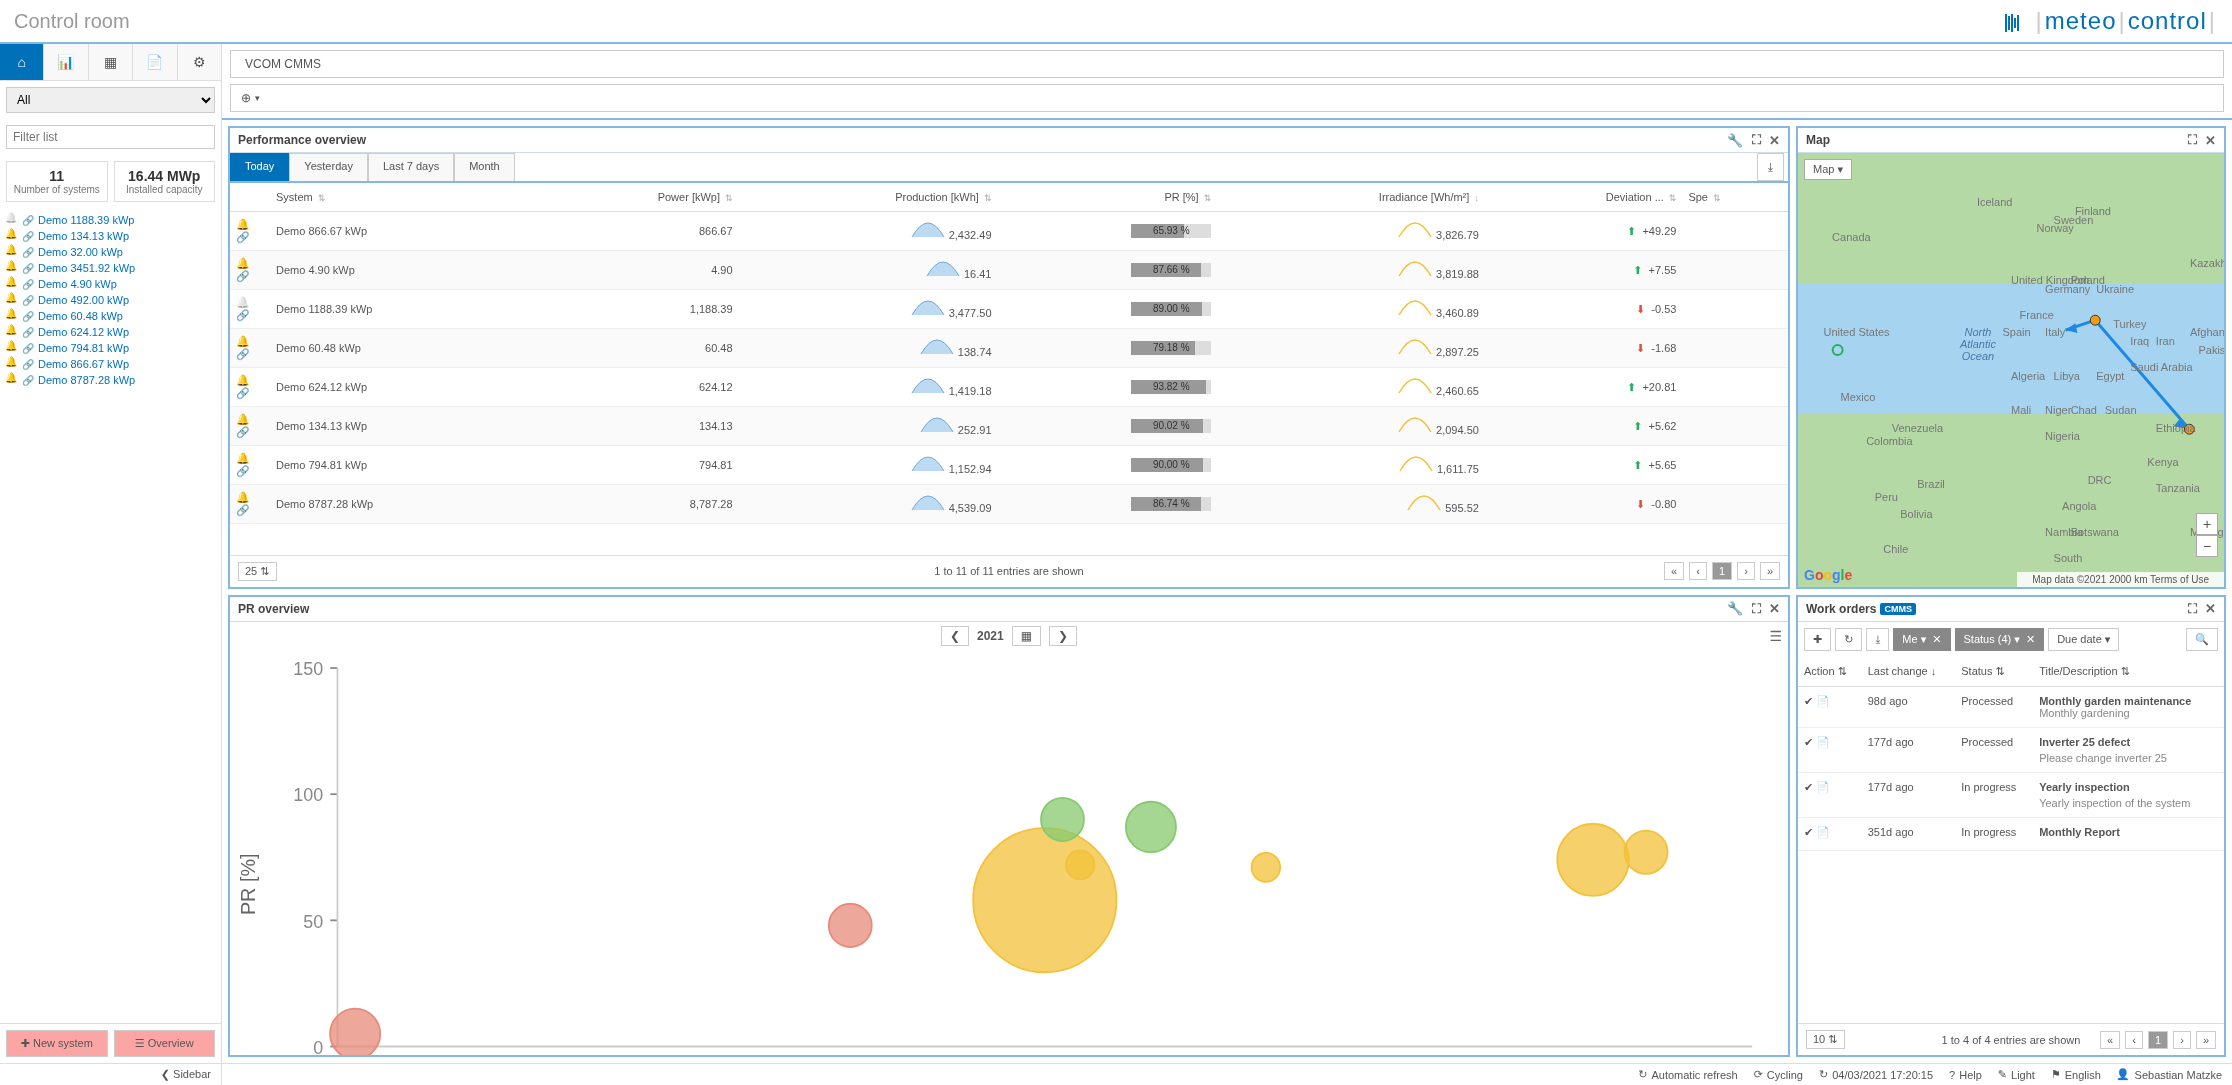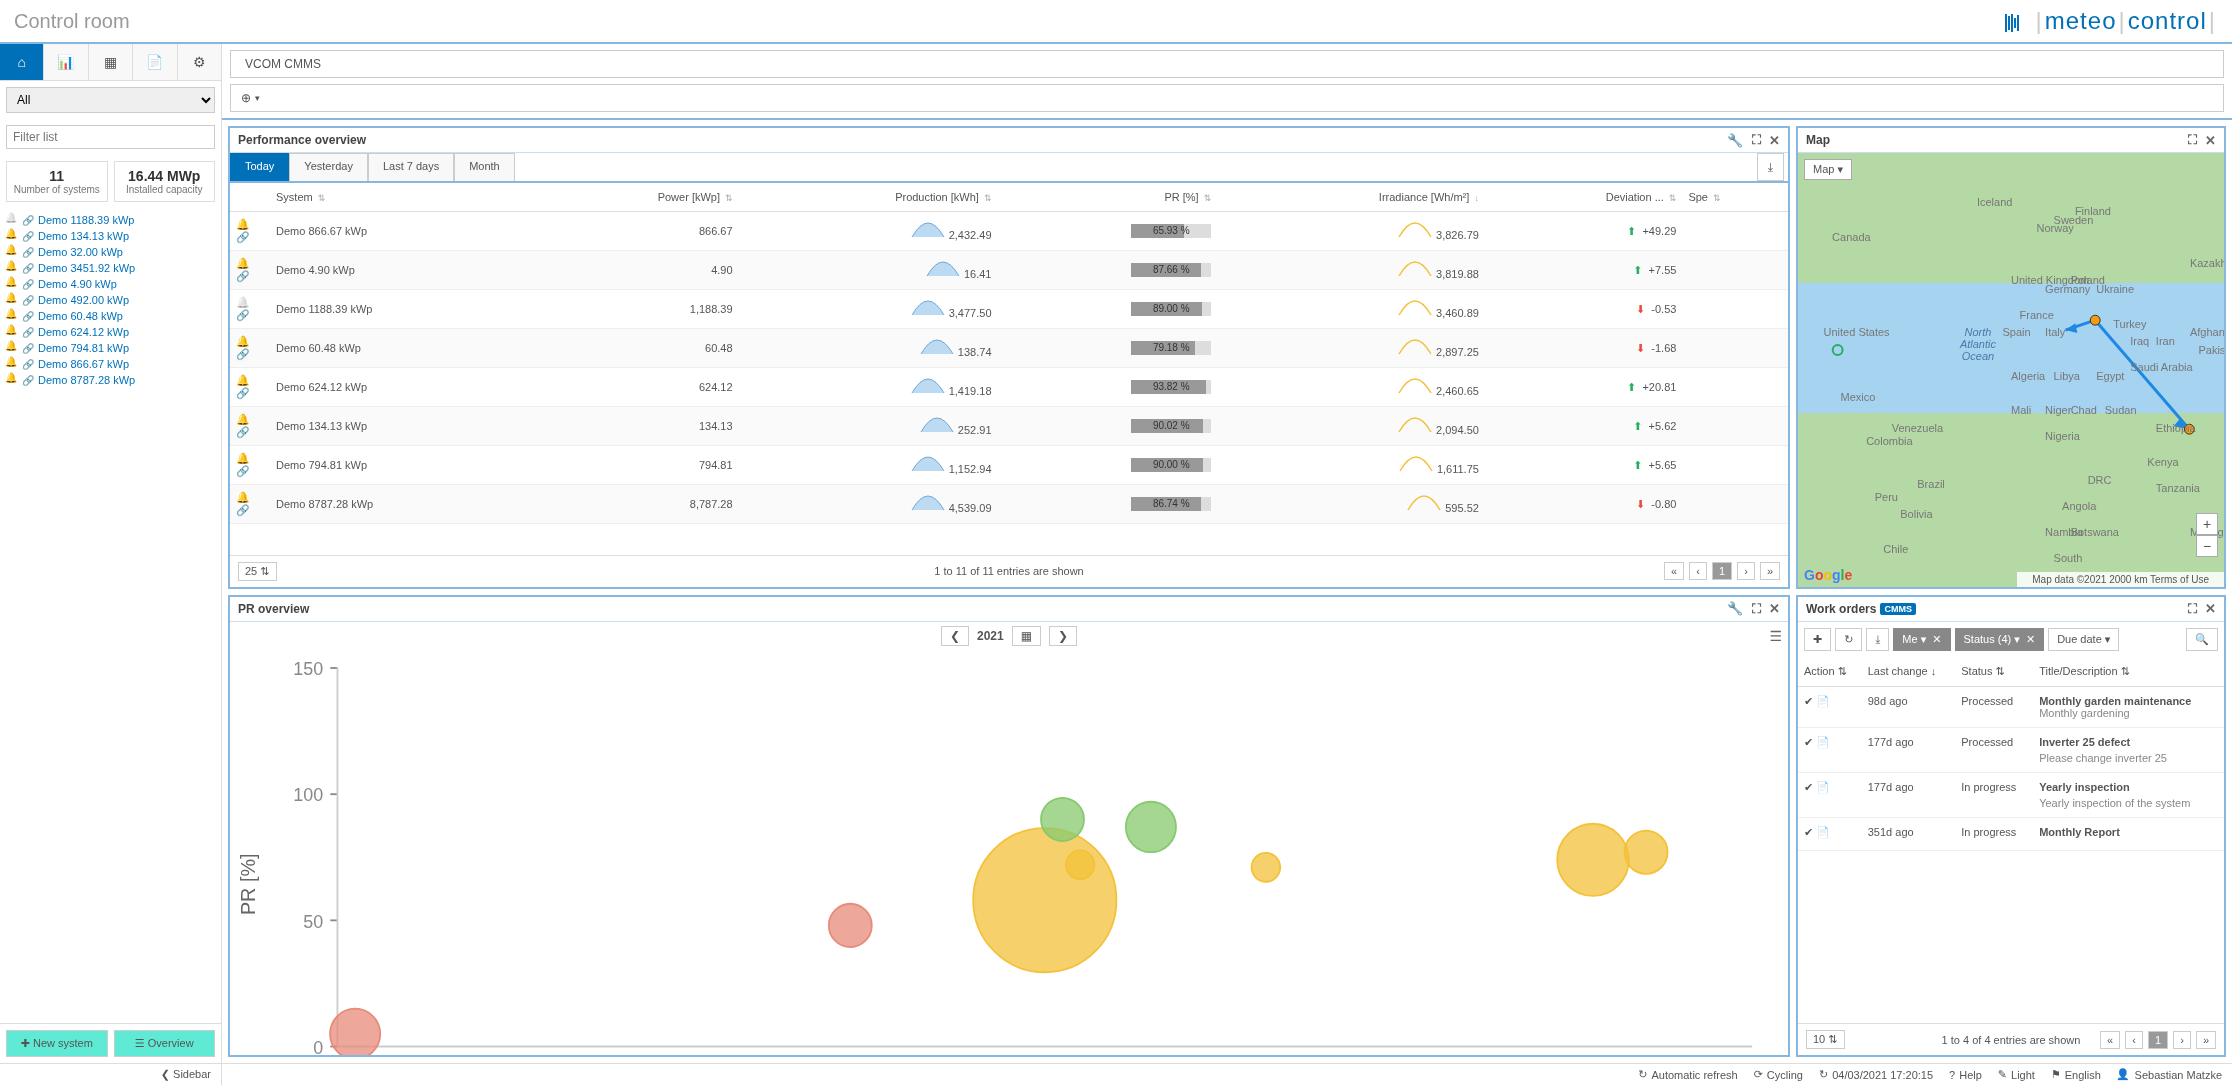--- a/index.html
+++ b/index.html
@@ -25,21 +25,21 @@
 .side-stats .stat .val { font-size: 14px; font-weight: bold; color: #333; }
 .side-stats .stat .lbl { font-size: 10px; color: #777; }
 .sys-list { flex: 1; overflow: auto; padding: 4px 6px; }
 .sys-item { display: flex; align-items: center; gap: 4px; padding: 2px 0; color: #0070b8; font-size: 11px; cursor: pointer; }
 .sys-item .bell { width: 12px; height: 12px; border-radius: 2px; display:inline-block; position:relative; }
 .sys-item .bell::before{content:"🔔";font-size:10px;position:absolute;left:-1px;top:-2px;}
 .bell.gray{filter:grayscale(1) opacity(0.5)}.bell.green{color:#6ab04c}.bell.orange{color:#f39c12}.bell.red{color:#e74c3c}
 .sys-item .link{width:12px;color:#6ab04c;font-size:10px;}
 .sys-item .link.red{color:#e74c3c}
 .side-foot { display: flex; gap: 6px; padding: 6px; border-top: 1px solid #ddd; }
-.side-foot .btn { flex: 1; border: 1px solid #ccc; padding: 6px 4px; text-align: center; cursor: pointer; font-size: 11px; background:#5eead4; }
+.side-foot .btn { flex: 1; border: 1px solid #ccc; padding: 6px 4px; text-align: center; cursor: pointer; font-size: 11px; background:#fca5a5; }
 .main { flex: 1; display: flex; flex-direction: column; min-width: 0; }
 .tabs { display: flex; gap: 6px; padding: 6px 8px; border-bottom: 2px solid #86b7e0; flex-direction: column; }
 .tabs .tab { border: 1px solid #ccc; padding: 6px 14px; font-size: 12px; background: #fff; cursor: pointer; }
 .tabs .addtab { border:1px solid #ccc; padding:6px 10px; display:flex;align-items:center;gap:4px; cursor:pointer;}
 .dash { flex: 1; display: grid; grid-template-columns: 1fr 430px; grid-template-rows: 1fr 1fr; gap: 6px; padding: 6px; min-height: 0; }
 .widget { border: 2px solid #86b7e0; display: flex; flex-direction: column; min-width: 0; min-height: 0; background:#fff;}
 .widget.perf { grid-row: 1; grid-column: 1; }
 .widget.pr { grid-row: 2; grid-column: 1; }
 .widget.map { grid-row: 1; grid-column: 2; }
 .widget.wo { grid-row: 2; grid-column: 2; }

